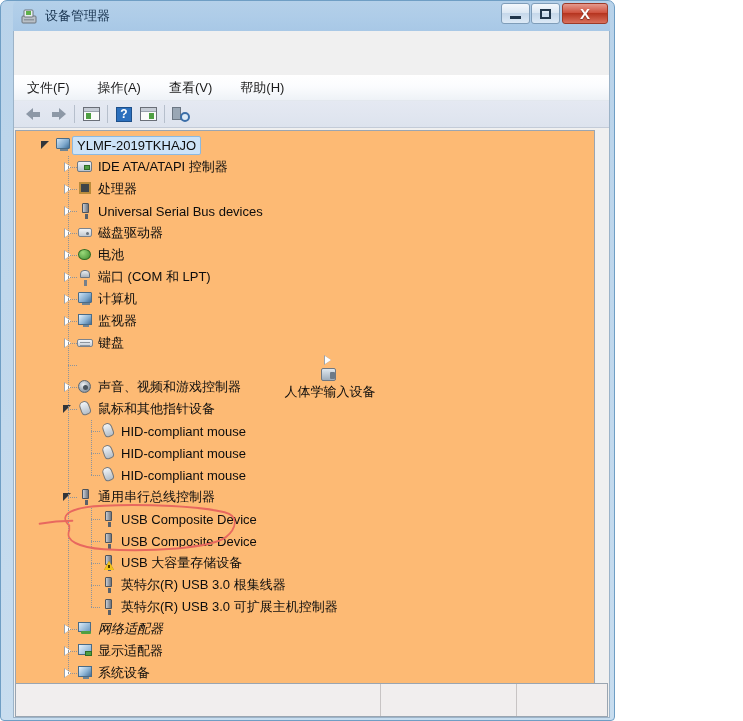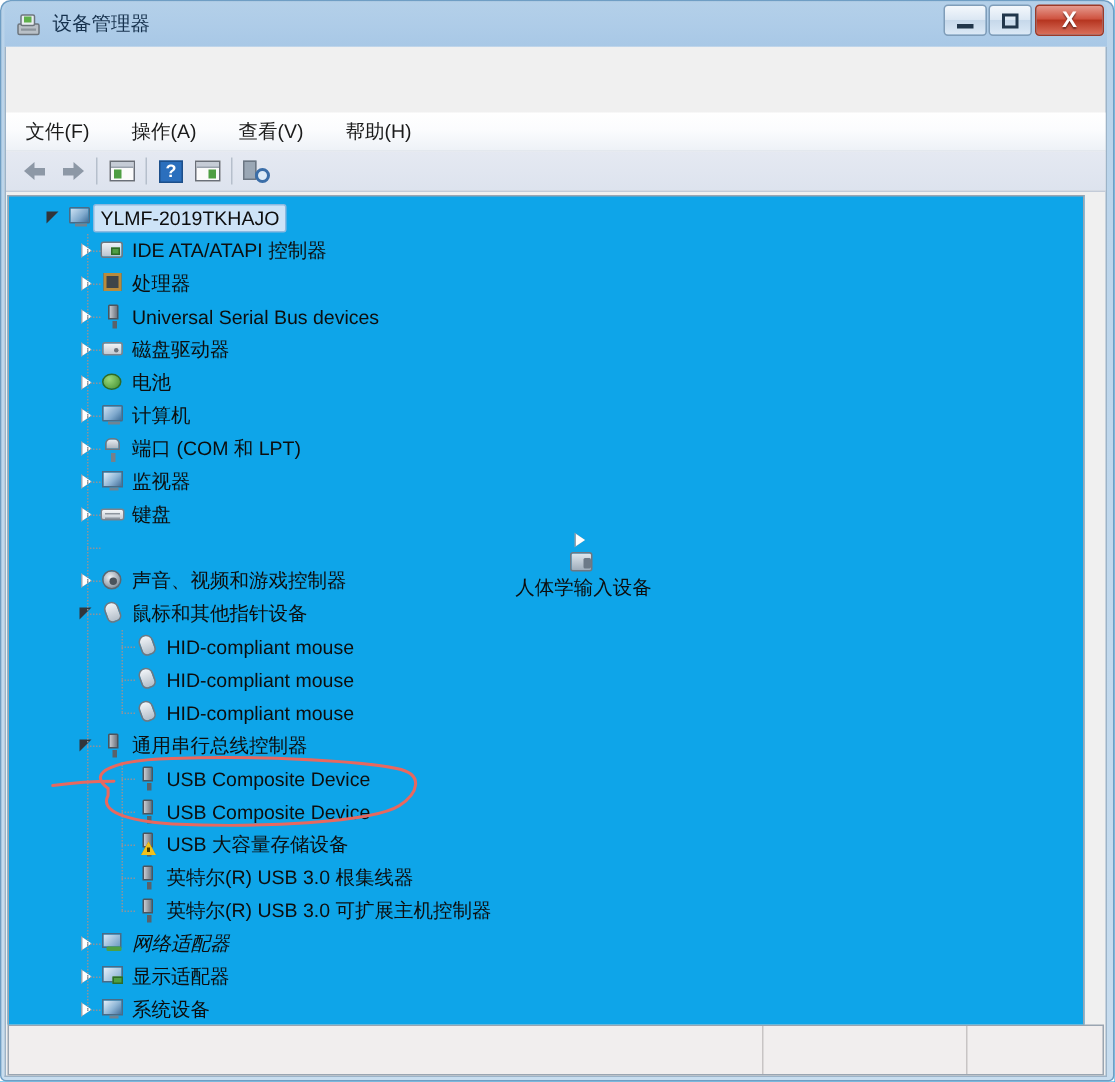--- a/index.html
+++ b/index.html
@@ -2,26 +2,26 @@
 <html><head>
 <meta charset="utf-8">
 <style>
   html,body{margin:0;padding:0;}
   body{
     width:743px;height:721px;overflow:hidden;
     font-family:"Liberation Sans","DejaVu Sans",sans-serif;
     background:#ffffff;
   }
   .window{
-    position:absolute;left:0;top:0;width:743px;height:721px;
+    position:absolute;left:0;top:0;width:615px;height:721px;
     box-sizing:border-box;
     background:linear-gradient(to bottom,#b9d3ea 0%,#c8ddef 100%);
     border:1px solid #6f9ec4;
     border-radius:7px 7px 4px 4px;
-    padding:0 4px 4px 2px;
+    padding:0 4px 4px 12px;
   }
   
   .titlebar{
     position:relative;height:30px;
     background:linear-gradient(to bottom,#b4d0e9 0%,#aecce8 55%,#a8c8e6 100%);
     border-radius:5px 5px 0 0;
     display:flex;align-items:center;
   }
   .title-icon{width:20px;height:20px;margin-left:6px;margin-right:6px;position:relative;flex:0 0 auto;}
   .title-text{font-size:13px;color:#16314d;white-space:nowrap;}
@@ -90,21 +90,21 @@
   .ico-help{
     width:16px;height:15px;background:#2b6fbd;color:#fff;font-size:12px;font-weight:bold;
     display:flex;align-items:center;justify-content:center;border:1px solid #1d4f8a;box-sizing:border-box;
   }
   .ico-scan{width:18px;height:16px;position:relative;}
   .ico-scan .b{position:absolute;left:0;top:1px;width:9px;height:13px;background:#9aa7b5;border:1px solid #6c7784;box-sizing:border-box;}
   .ico-scan .g{position:absolute;right:0;bottom:0;width:10px;height:10px;border:2px solid #3b6ea8;border-radius:50%;box-sizing:border-box;background:#dceaf7;}
 
   
   .treewrap{
-    flex:1 1 auto;background:#0ea5e9;margin:2px 14px 0 1px;
+    flex:1 1 auto;background:#fdba74;margin:2px 14px 0 1px;
     border:1px solid #9aa5b1;border-bottom:none;
     position:relative;overflow:hidden;
   }
   .tree{position:absolute;left:0;top:0;right:0;bottom:0;padding-top:3px;}
   .row{height:22px;display:flex;align-items:center;position:relative;white-space:nowrap;}
   .twisty{width:13px;height:13px;position:relative;flex:0 0 auto;}
   .twisty.collapsed::after{
     content:"";position:absolute;left:3px;top:2px;
     border-top:4.5px solid transparent;border-bottom:4.5px solid transparent;
     border-left:6px solid transparent;
@@ -300,30 +300,30 @@
           <div class="row" style="padding-left: 46px;">
             <span class="twisty collapsed"></span>
             <span class="ticon">
               <span class="ic-batt"></span>
             </span>
             <span class="tlabel">电池</span>
           </div>
           <div class="row" style="padding-left: 46px;">
             <span class="twisty collapsed"></span>
             <span class="ticon">
+              <span class="ic-port"></span>
+            </span>
+            <span class="tlabel">端口 (COM 和 LPT)</span>
+          </div>
+          <div class="row" style="padding-left: 46px;">
+            <span class="twisty collapsed"></span>
+            <span class="ticon">
               <span class="ic-pc"></span>
             </span>
             <span class="tlabel">计算机</span>
-          </div>
-          <div class="row" style="padding-left: 46px;">
-            <span class="twisty collapsed"></span>
-            <span class="ticon">
-              <span class="ic-port"></span>
-            </span>
-            <span class="tlabel">端口 (COM 和 LPT)</span>
           </div>
           <div class="row" style="padding-left: 46px;">
             <span class="twisty collapsed"></span>
             <span class="ticon">
               <span class="ic-mon"></span>
             </span>
             <span class="tlabel">监视器</span>
           </div>
           <div class="row" style="padding-left: 46px;">
             <span class="twisty collapsed"></span>

